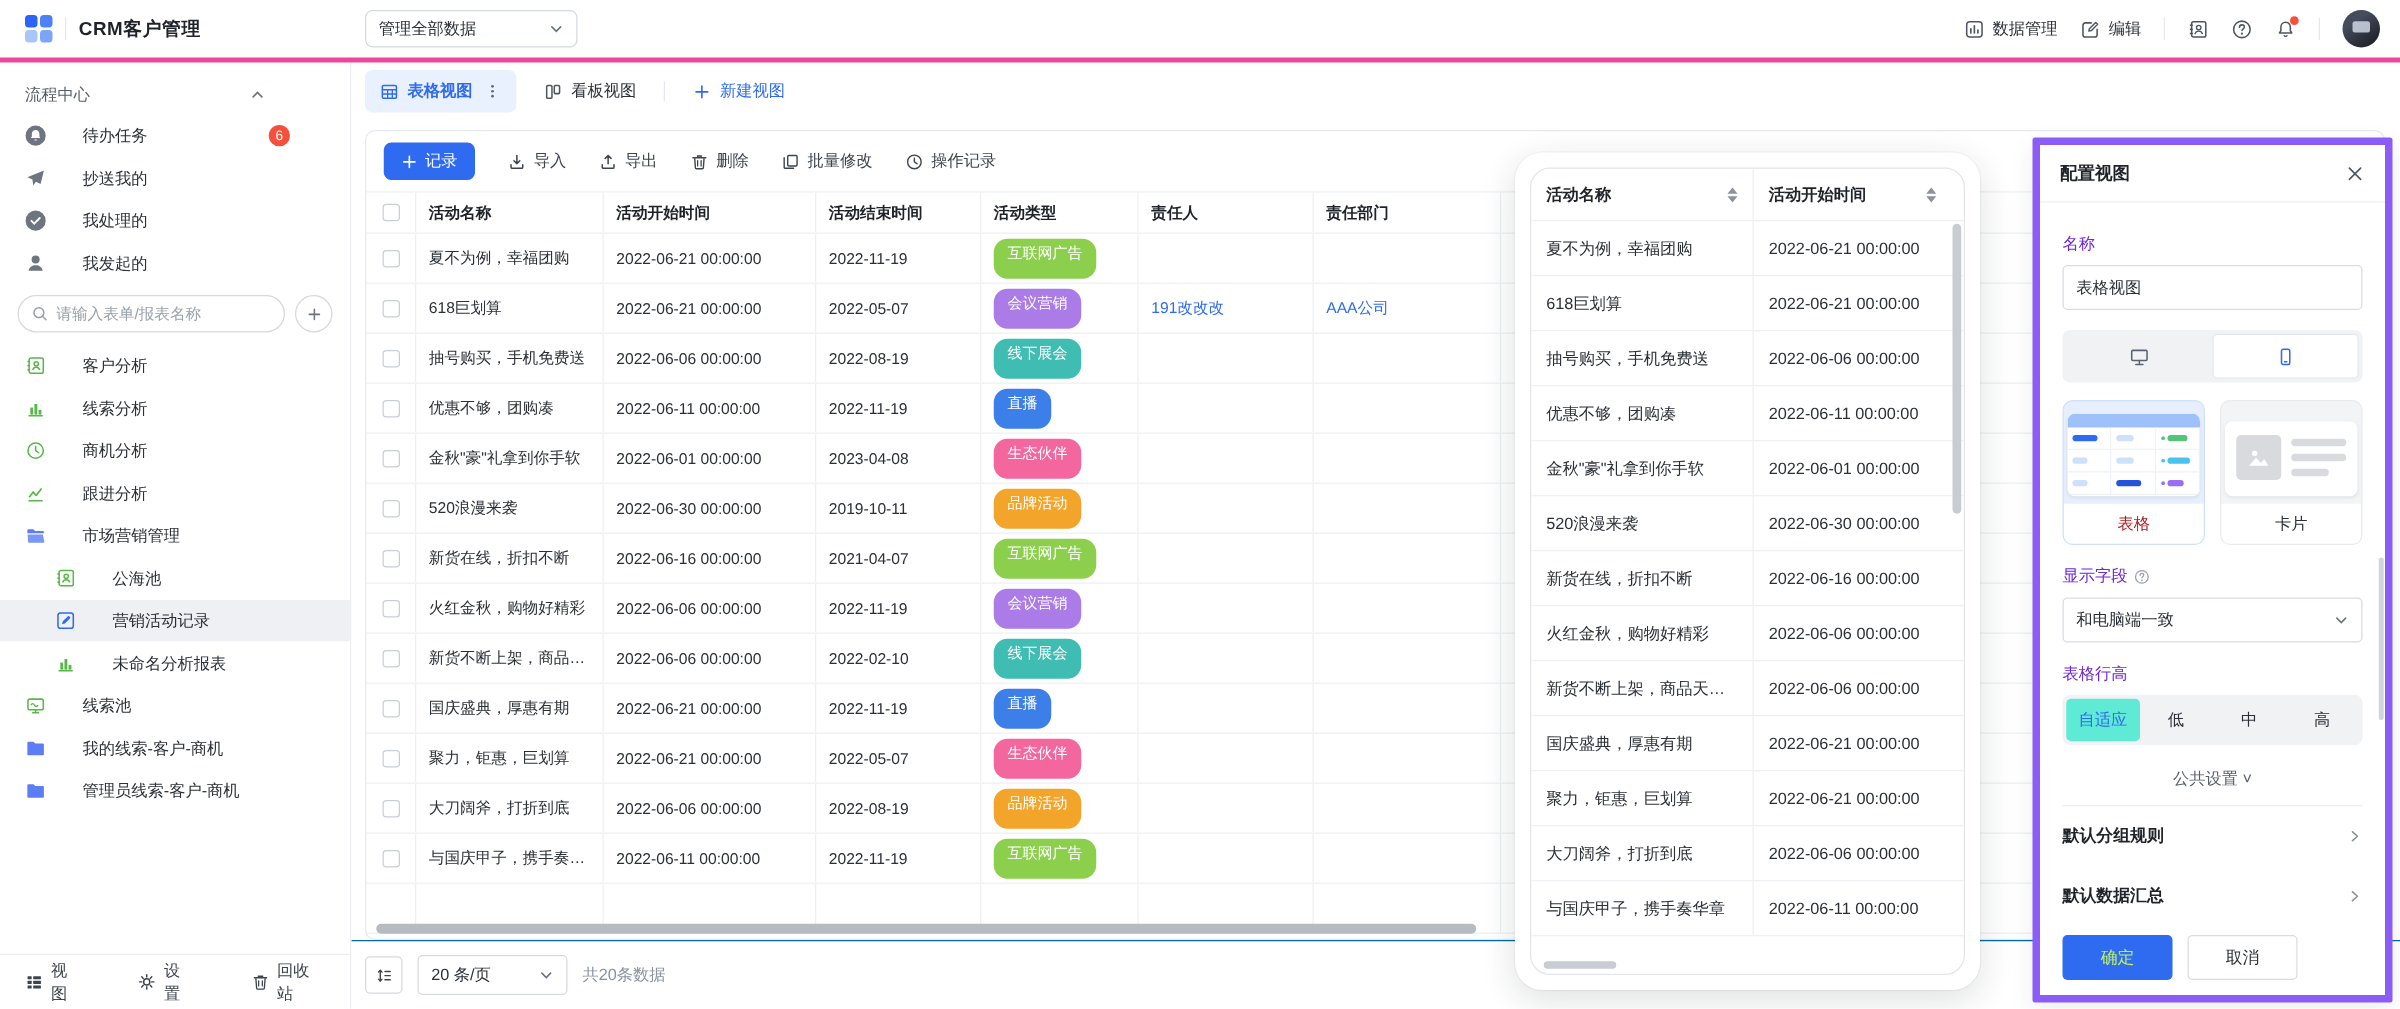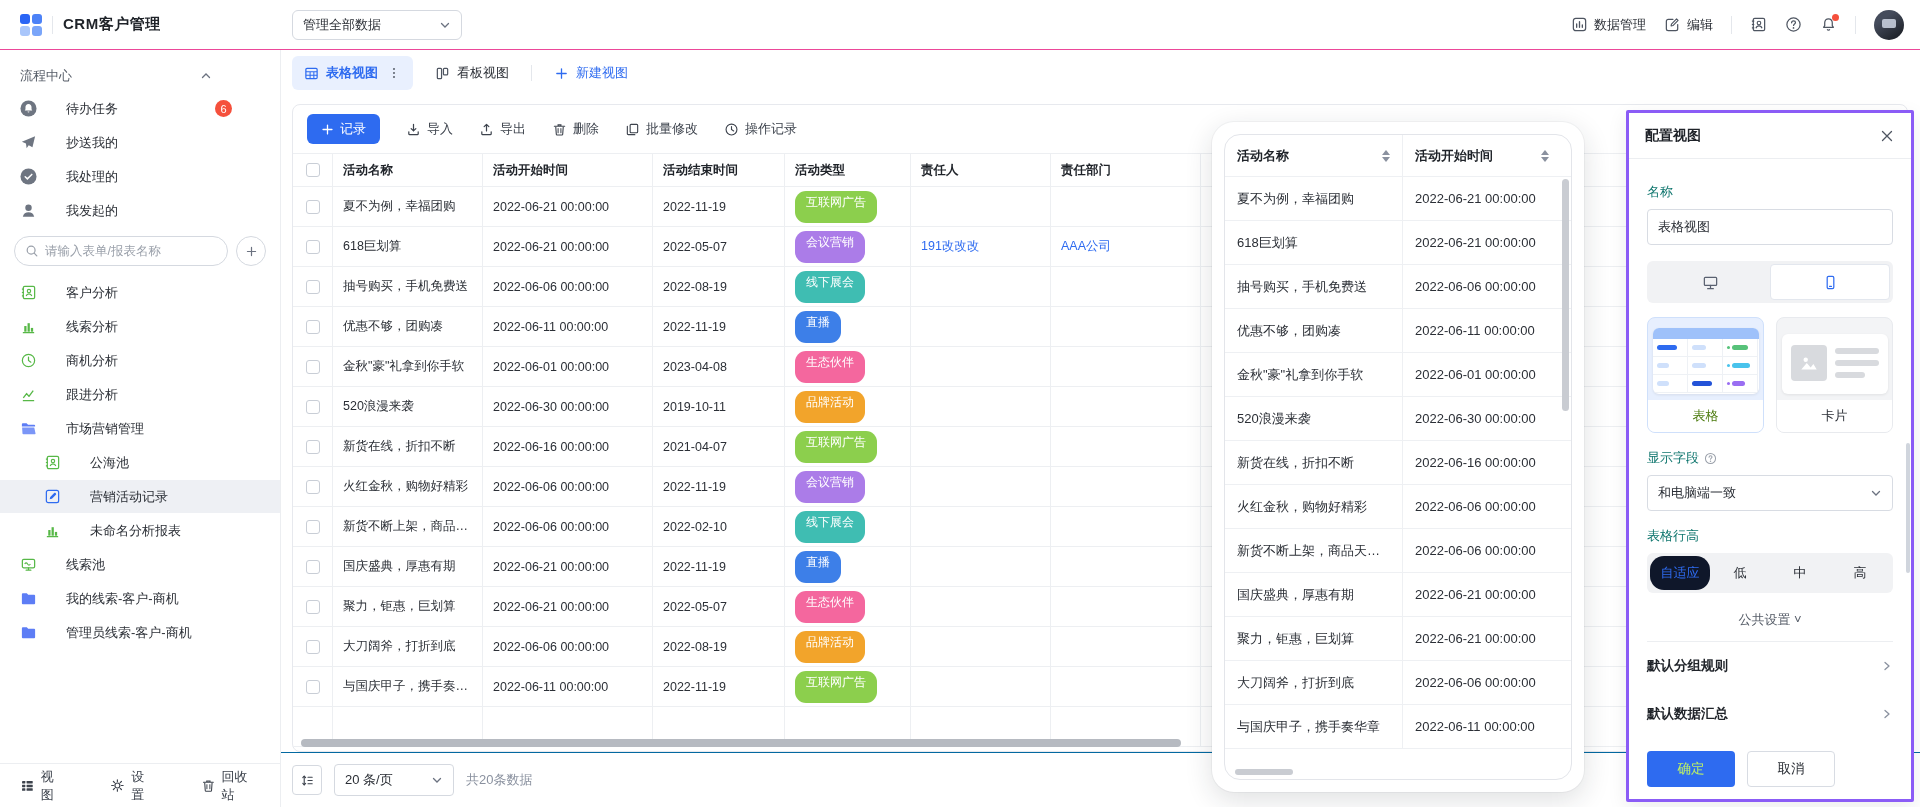--- a/index.html
+++ b/index.html
@@ -2,21 +2,21 @@
 <html><head>
 <meta charset="utf-8">
 <style>
   * { margin:0; padding:0; box-sizing:border-box; }
   html,body { width:1920px; height:807px; overflow:hidden; background:#fff;
     font-family:"Liberation Sans","DejaVu Sans",sans-serif; color:#2b2f36; }
   .page { position:relative; width:1920px; height:807px; }
 
   
   .topbar { position:absolute; top:0; left:0; right:0; height:50px; background:#fff;
-    border-bottom:1px solid #ec4899; display:flex; align-items:center; z-index:5; }
+    border-bottom:4px solid #ec4899; display:flex; align-items:center; z-index:5; }
   .brand { width:281px; flex:0 0 281px; display:flex; align-items:center; gap:10px; padding-left:20px; }
   .logo { display:grid; grid-template-columns:10px 10px; grid-template-rows:10px 10px; gap:2px; }
   .logo i { border-radius:3px; display:block; }
   .logo .d1{background:#2a65f5;} .logo .d2{background:#4c82f7;}
   .logo .d3{background:#a9c6fb;} .logo .d4{background:#7aa5f9;}
   .brand-div { width:1px; height:18px; background:#e4e7ec; }
   .app-title { font-size:15px; font-weight:bold; color:#1f2329; letter-spacing:.5px; }
   .scope { margin-left:11px; width:170px; height:30px; border:1px solid #d5d9e0; border-radius:6px;
     background:#fff; display:flex; align-items:center; justify-content:space-between;
     padding:0 10px; font-size:13px; color:#2b2f36; cursor:pointer; }
@@ -124,43 +124,43 @@
     border-right:4px solid transparent; }
   .sorter .up { border-bottom:5px solid #8a919f; }
   .sorter .dn { border-top:5px solid #8a919f; }
   .pv-vscroll { position:absolute; top:44px; right:2px; width:7px; height:232px; background:#c9ccd2;
     border-radius:4px; }
   .pv-hscroll { position:absolute; bottom:4px; left:10px; width:58px; height:6px; background:#c9ccd2;
     border-radius:3px; }
 
   
   .config { position:absolute; left:1626px; top:110px; width:288px; height:692px; background:#fff;
-    border:3px solid #8b5cf6; border-radius:2px; z-index:30; box-shadow:0 6px 20px rgba(31,35,41,.08); }
+    border:6px solid #8b5cf6; border-radius:2px; z-index:30; box-shadow:0 6px 20px rgba(31,35,41,.08); }
   .cfg-head { height:46px; display:flex; align-items:center; justify-content:space-between;
     padding:0 16px; border-bottom:1px solid #eceef1; }
   .cfg-title { font-size:14px; font-weight:bold; color:#1f2329; }
   .cfg-close { width:16px; height:16px; cursor:pointer; }
   .cfg-body { padding:14px 18px 0 18px; }
-  .cfg-label { font-size:13px; color:#0f766e; margin:10px 0 8px; display:flex; align-items:center; gap:5px; }
+  .cfg-label { font-size:13px; color:#6d28d9; margin:10px 0 8px; display:flex; align-items:center; gap:5px; }
   .cfg-label svg { width:13px; height:13px; color:#9aa0aa; }
   .cfg-input { width:100%; height:36px; border:1px solid #d8dce3; border-radius:4px; padding:0 10px;
     font-size:13px; color:#2b2f36; outline:none; font-family:inherit; }
   .device-toggle { margin-top:16px; height:42px; background:#f1f2f4; border-radius:6px; display:grid;
     grid-template-columns:1fr 1fr; padding:3px; }
   .dev-seg { display:flex; align-items:center; justify-content:center; border-radius:4px;
     color:#5a6170; cursor:pointer; }
   .dev-seg svg { width:17px; height:17px; }
   .dev-seg.sel { background:#fff; color:#2e6bf0; border:1px solid #e3e7ee; }
   .type-cards { margin-top:14px; display:grid; grid-template-columns:1fr 1fr; gap:12px; }
   .tcard { height:116px; border-radius:8px; position:relative; overflow:hidden; cursor:pointer; }
   .tcard.sel { background:#e7effe; border:1px solid #cfe0fb; }
   .tcard.plain { background:#f3f4f6; border:1px solid #e8eaee; }
   .tcard-label { position:absolute; left:0; right:0; bottom:0; height:32px; background:#fff;
     display:flex; align-items:center; justify-content:center; font-size:13px; }
-  .tcard.sel .tcard-label { color:#4d7c0f; }
+  .tcard.sel .tcard-label { color:#b91c1c; }
   .tcard-art { position:absolute; top:10px; left:50%; transform:translateX(-50%); }
   .mini-table { width:106px; height:66px; background:#fff; border-radius:6px; overflow:hidden;
     box-shadow:0 1px 3px rgba(0,0,0,.08); }
   .mt-head { height:11px; background:#9ec1fa; }
   .mt-grid { display:grid; grid-template-columns:1fr 1fr 1fr; }
   .mt-cell { height:18px; border-right:1px solid #eef1f5; border-bottom:1px solid #eef1f5;
     display:flex; align-items:center; gap:2px; padding-left:4px; }
   .pill { height:5px; border-radius:3px; display:inline-block; }
   .dot { width:3px; height:3px; border-radius:50%; display:inline-block; }
   .mini-card { width:106px; height:60px; background:#fff; border-radius:6px; display:flex; gap:8px;
@@ -169,21 +169,21 @@
     align-items:center; justify-content:center; }
   .mc-img svg { width:22px; height:22px; }
   .mc-lines { display:flex; flex-direction:column; gap:6px; padding-top:3px; }
   .mc-lines i { display:block; height:6px; border-radius:3px; background:#d8dade; }
   .cfg-select { width:100%; height:36px; border:1px solid #d8dce3; border-radius:4px; display:flex;
     align-items:center; justify-content:space-between; padding:0 10px; font-size:13px; cursor:pointer; }
   .seg-group { height:40px; background:#f1f2f4; border-radius:6px; display:grid;
     grid-template-columns:1fr 1fr 1fr 1fr; padding:3px; }
   .seg { display:flex; align-items:center; justify-content:center; font-size:13px; color:#2b2f36;
     border-radius:4px; cursor:pointer; }
-  .seg.sel { background:#0f172a; color:#2e6bf0;border-radius:14px; }
+  .seg.sel { background:#5eead4; color:#2e6bf0; }
   .common-link { margin:18px 0 12px; text-align:center; font-size:13px; color:#565d68; cursor:pointer; }
   .cfg-div { border-top:1px solid #eceef1; }
   .cfg-row { height:48px; display:flex; align-items:center; justify-content:space-between;
     font-size:13.5px; font-weight:bold; color:#1f2329; cursor:pointer; }
   .cfg-row svg { width:12px; height:12px; }
   .cfg-foot { position:absolute; left:18px; right:18px; bottom:12px; display:flex; gap:12px;
     background:#fff; padding-top:8px; }
   .btn-ok { width:88px; height:36px; background:#2e6bf0; color:#bef264; border:none; border-radius:4px;
     font-size:13.5px; cursor:pointer; font-family:inherit; }
   .btn-cancel { width:88px; height:36px; background:#fff; color:#2b2f36; border:1px solid #d8dce3;

